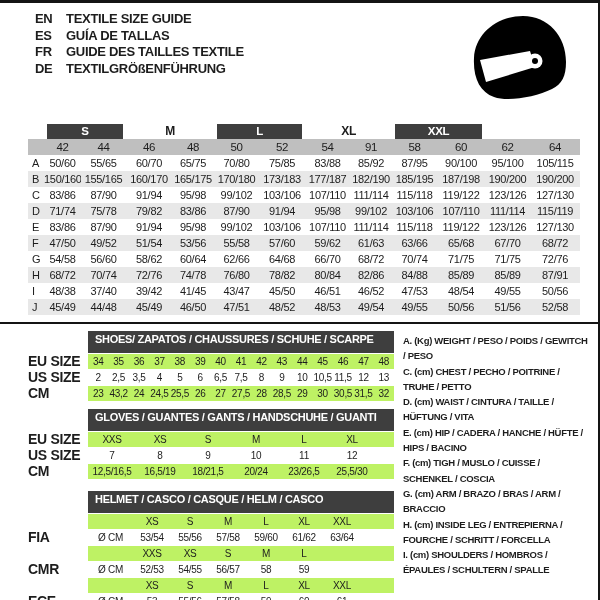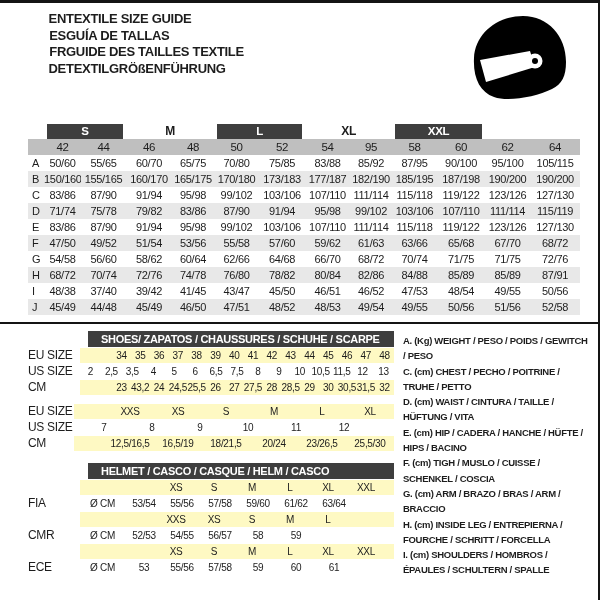--- a/index.html
+++ b/index.html
@@ -5,43 +5,43 @@
   html,body{margin:0;padding:0;width:600px;height:600px;overflow:hidden;background:#fff;}
   *{box-sizing:border-box;}
   body{font-family:"Liberation Sans","DejaVu Sans",sans-serif;color:#1d1d1d;letter-spacing:-0.3px;}
   .page{position:relative;width:600px;height:600px;background:#fff;}
   .top-border{position:absolute;top:0;left:0;width:600px;height:3px;background:#141414;}
   .right-border{position:absolute;top:0;right:0;width:2px;height:600px;background:#141414;}
 
   
   .langs{position:absolute;left:35px;top:11px;font-weight:700;font-size:13px;line-height:16.6px;}
   .lang-row{white-space:nowrap;}
-  .lang-code{display:inline-block;width:31px;text-align:right;}
+  .lang-code{display:inline-block;width:31px;}
 
   
   .helmet-ico{position:absolute;top:12px;right:26px;width:108px;height:96px;}
 
   
   table.mt{position:absolute;left:28px;top:123px;width:552px;border-collapse:collapse;table-layout:fixed;}
   table.mt td{height:16px;padding:0;text-align:center;font-size:11px;vertical-align:middle;overflow:hidden;}
   table.mt tr.stripe td{background:#e8e8e8;}
   table.mt tr.size-row td{background:#bfbfbf;font-size:11.5px;}
   table.mt td.letter{text-align:left;padding-left:4px;}
   .grp-bar{background:#3e3e3e;color:#fff;font-weight:700;font-size:11.5px;height:15px;line-height:15px;margin:0 3px;text-align:center;}
   .grp-txt{font-weight:700;font-size:12px;}
 
   .divider{position:absolute;top:322px;left:0;width:600px;height:2px;background:#141414;}
 
   
   .lower-left{position:absolute;left:28px;top:331px;width:366px;}
-  .sub-title{margin-left:60px;background:#3e3e3e;color:#fff;font-weight:700;font-size:11px;height:16px;line-height:16px;padding-left:13px;white-space:nowrap;overflow:hidden;}
+  .sub-title{margin-left:60px;background:#3e3e3e;color:#fff;font-weight:700;font-size:11px;height:22px;line-height:16px;padding-left:7px;white-space:nowrap;overflow:hidden;}
   .srow{display:flex;height:15px;line-height:15px;margin-top:1px;}
-  .slabel{width:52px;font-weight:400;font-size:12px;}
+  .slabel{width:60px;font-weight:700;font-size:14px;}
   .scells{flex:1;display:grid;text-align:center;font-size:10px;}
-  .scells.stripe{background:#fef9c3;padding-left:32px;}
+  .scells.stripe{background:#bef264;}
   .cells-shoes{grid-template-columns:repeat(15,1fr);}
   .cells-gloves{grid-template-columns:repeat(6,48px);}
   .cells-helmet{grid-template-columns:45px repeat(6,38px);}
   .unit{font-weight:400;}
   .gap-a{height:8px;}
   .gap-b{height:12px;}
 
   
   .legend{position:absolute;left:403px;top:333px;width:186px;font-size:9.5px;font-weight:700;line-height:15.3px;}
   .legend-item{}
@@ -105,21 +105,21 @@
         </tr>
         <tr class="size-row">
           <td class="letter"></td>
           <td class="size-hd">42</td>
           <td class="size-hd">44</td>
           <td class="size-hd">46</td>
           <td class="size-hd">48</td>
           <td class="size-hd">50</td>
           <td class="size-hd">52</td>
           <td class="size-hd">54</td>
-          <td class="size-hd">95</td>
+          <td class="size-hd">91</td>
           <td class="size-hd">58</td>
           <td class="size-hd">60</td>
           <td class="size-hd">62</td>
           <td class="size-hd">64</td>
         </tr>
       </thead>
     <tbody>
         <tr>
           <td class="letter">A</td>
           <td class="val">50/60</td>
@@ -333,20 +333,21 @@
             <span class="scell">28,5</span>
             <span class="scell">29</span>
             <span class="scell">30</span>
             <span class="scell">30,5</span>
             <span class="scell">31,5</span>
             <span class="scell">32</span>
           </div>
         </div>
       </div>
     <div class="gap-a"></div>
+    <div class="sub-title">GLOVES / GUANTES / GANTS / HANDSCHUHE / GUANTI</div>
     <div id="gloves-rows">
         <div class="srow">
           <div class="slabel">EU SIZE</div>
           <div class="scells cells-gloves stripe">
             <span class="scell">XXS</span>
             <span class="scell">XS</span>
             <span class="scell">S</span>
             <span class="scell">M</span>
             <span class="scell">L</span>
             <span class="scell">XL</span>

